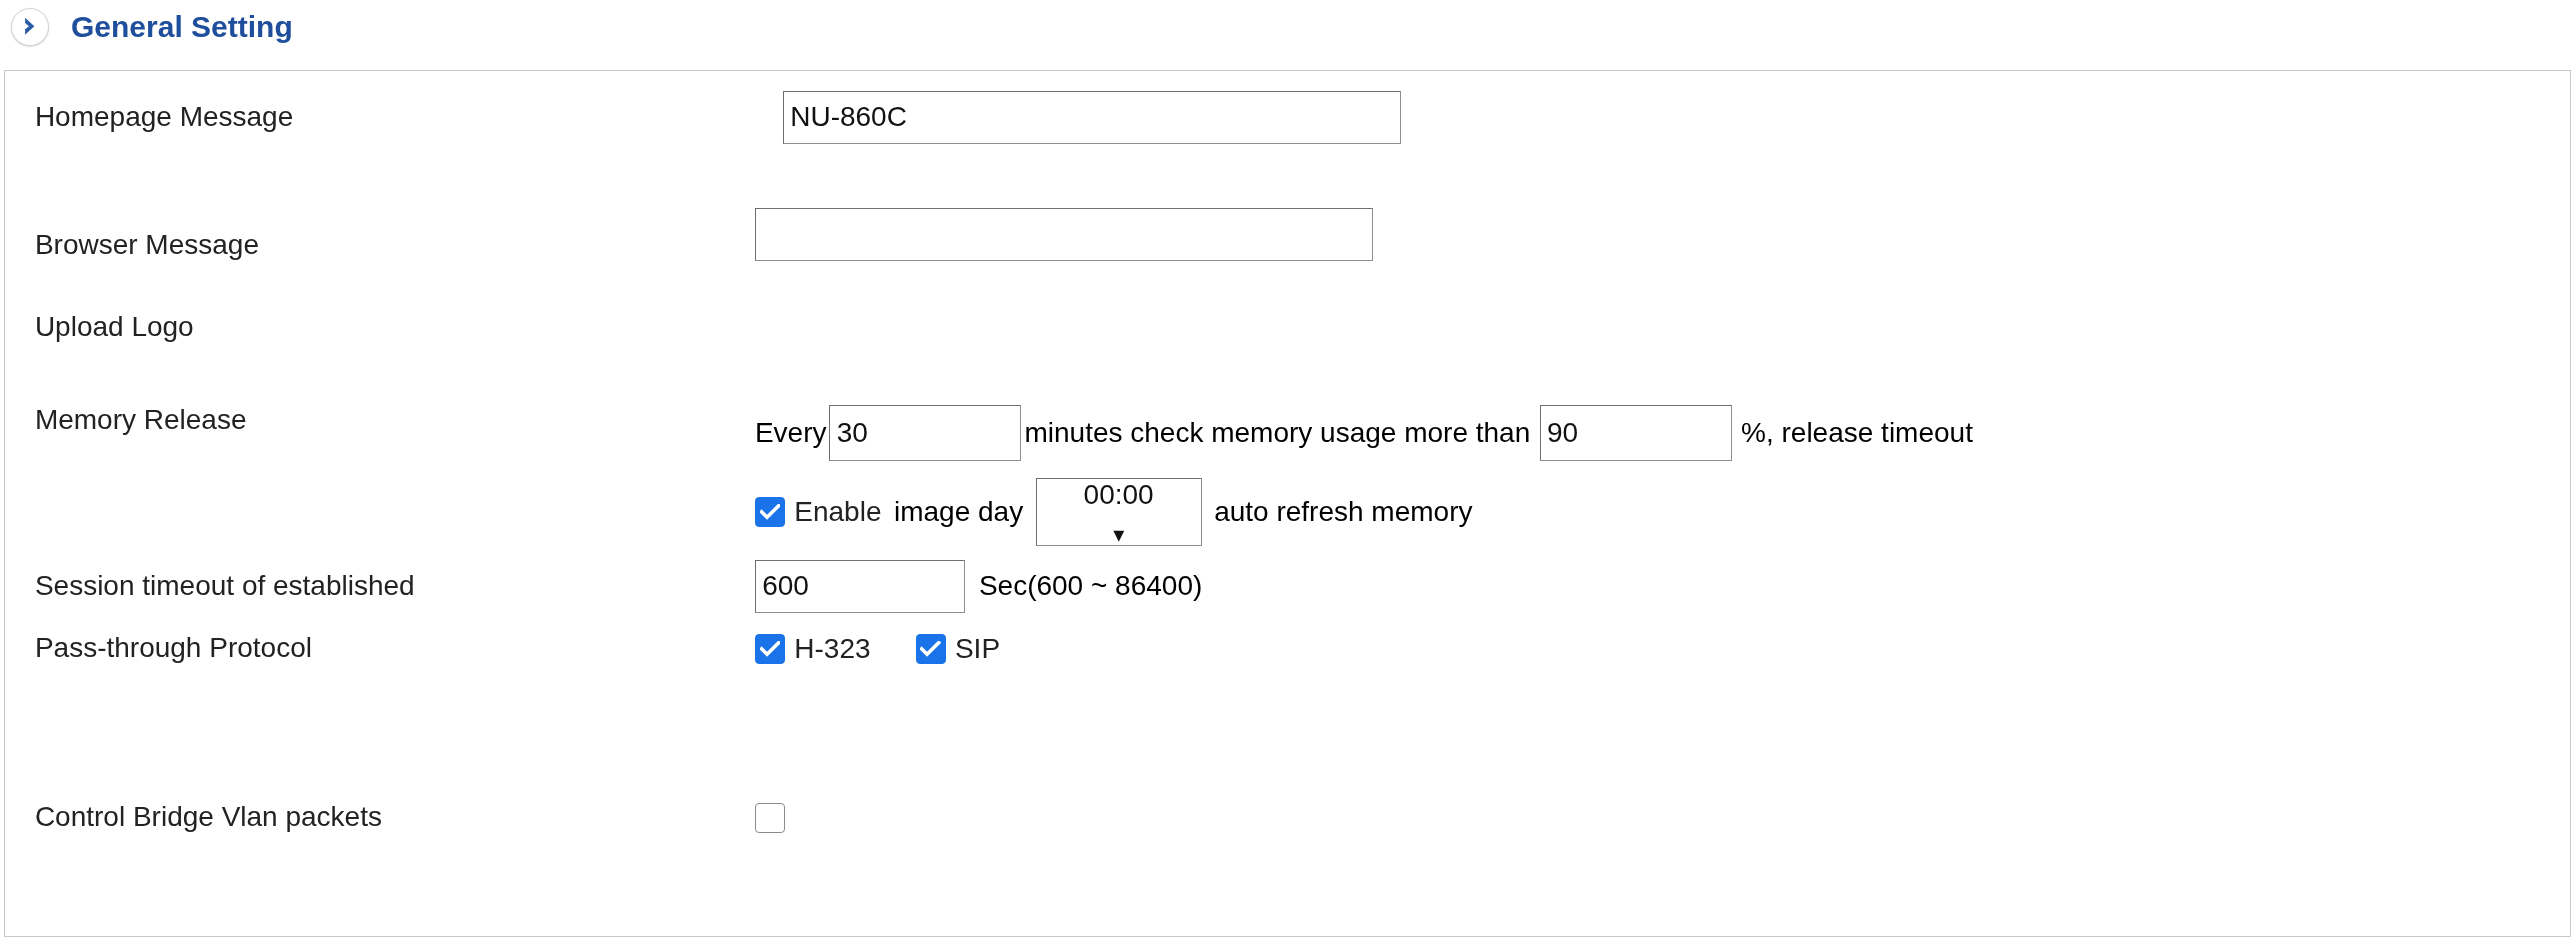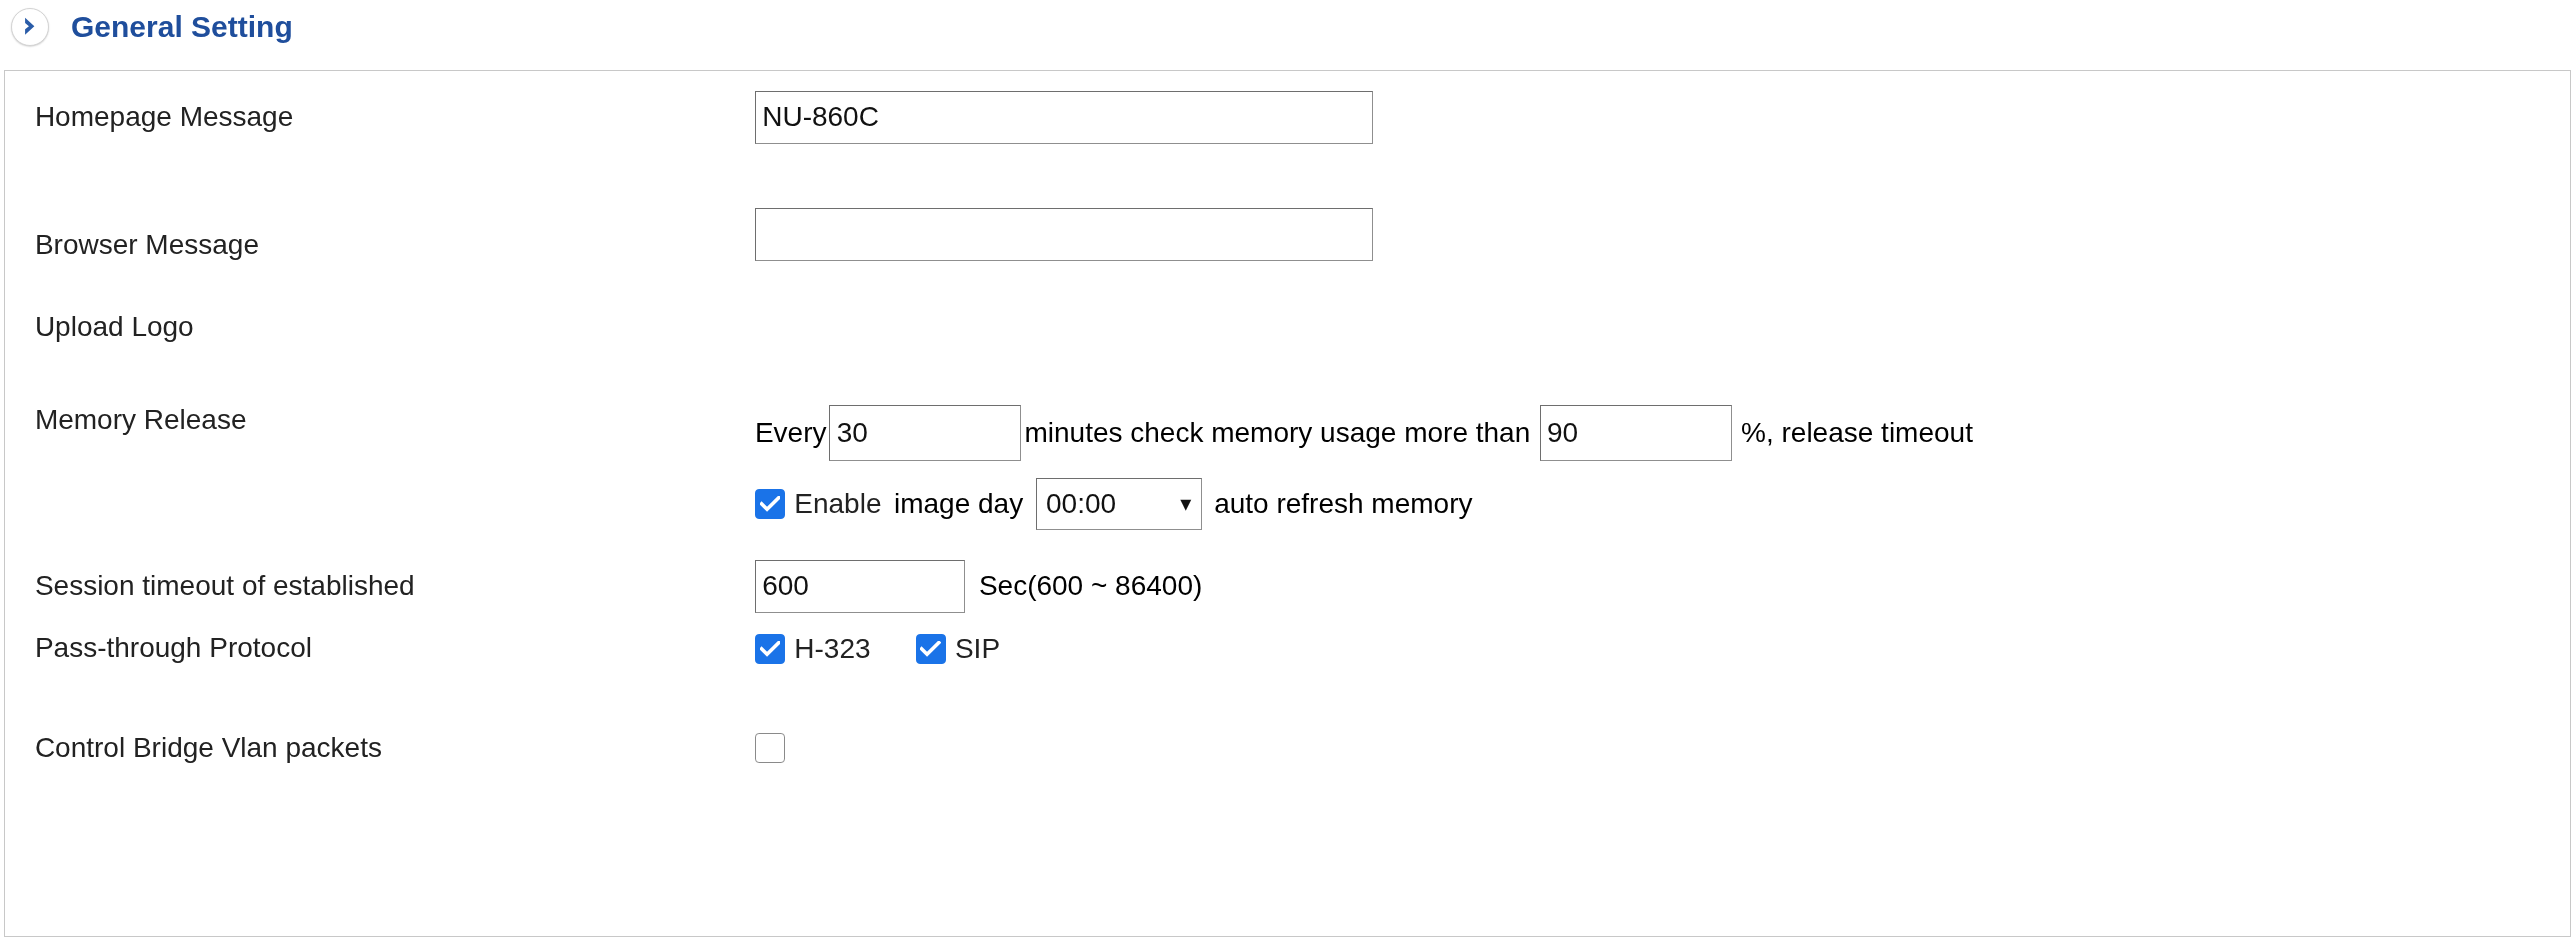--- a/index.html
+++ b/index.html
@@ -78,27 +78,27 @@
     flex-direction: column;
     justify-content: center;
   }
   .inline {
     display: flex;
     align-items: center;
     white-space: nowrap;
   }
 
   
-  .row-homepage   { height: 92px; align-items: center; }
+  .row-homepage   { height: 92px; align-items: center; gap: 28px; }
   .row-browser    { height: 98px; align-items: flex-end; }
   .row-upload     { height: 133px; align-items: center; }
   .row-memory     { height: 145px; align-items: flex-start; padding-top: 11px;}
   .row-session    { height: 94px; align-items: center; }
   .row-protocol   { height: 100px; }
-  .row-vlan       { height: 100px; align-items: flex-start; }
+  .row-vlan       { height: 100px; align-items: flex-end; }
 
   
   input[type="text"] {
     font-family: "Liberation Sans", sans-serif;
     font-size: 28px;
     color: #111111;
     background: #ffffff;
     border: 1.6px solid #8f8f8f;
     border-top-color: #6e6e6e;
     border-left-color: #6e6e6e;
@@ -108,32 +108,33 @@
   }
   .inp-wide   { width: 618px; height: 53px; }
   .inp-small  { width: 192px; height: 56px; }
   .inp-med    { width: 210px; height: 53px; }
 
   
   .select-box {
     position: relative;
     display: inline-flex;
     align-items: center;
-    height: 52px;
+    height: 68px;
     min-width: 166px;
     box-sizing: border-box;
     border: 1.6px solid #8f8f8f;
     border-top-color: #6e6e6e;
     border-left-color: #6e6e6e;
     background: #ffffff;
     padding: 0 9.4px 0 9.4px;
     font-size: 28px;
     color: #111111;
     gap: 12.5px;
     justify-content: space-between;
+    flex-direction: column;
   }
   .select-caret {
     font-size: 22px;
     line-height: 1;
     color: #111111;
   }
 
   
   .file-btn {
     font-family: "Liberation Sans", sans-serif;

